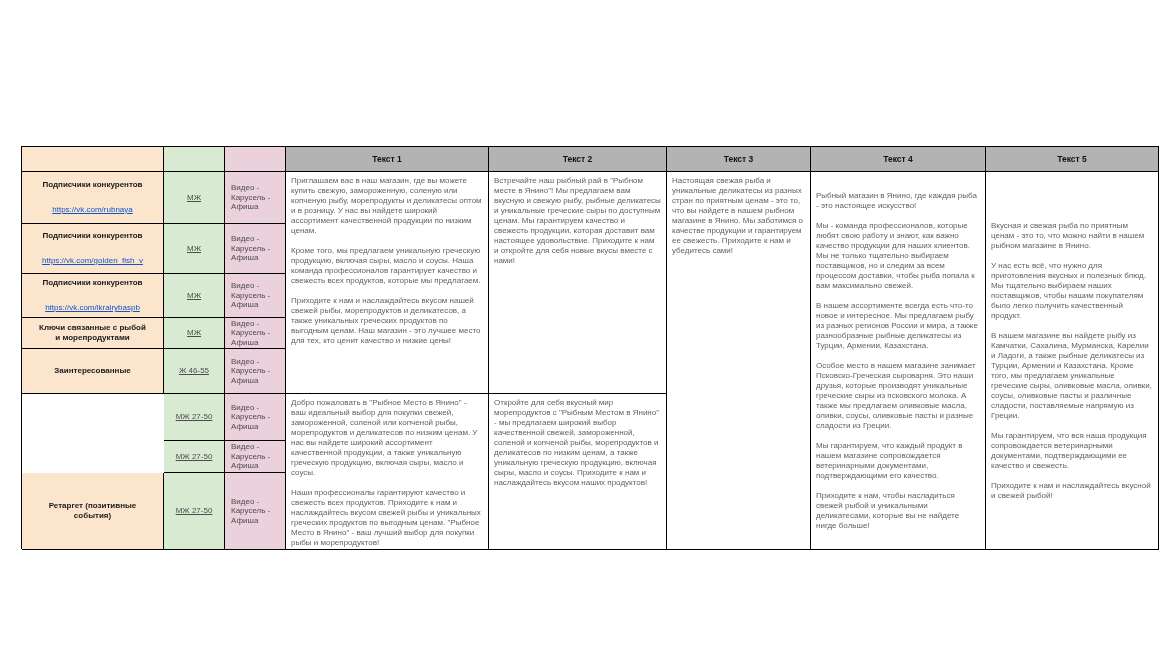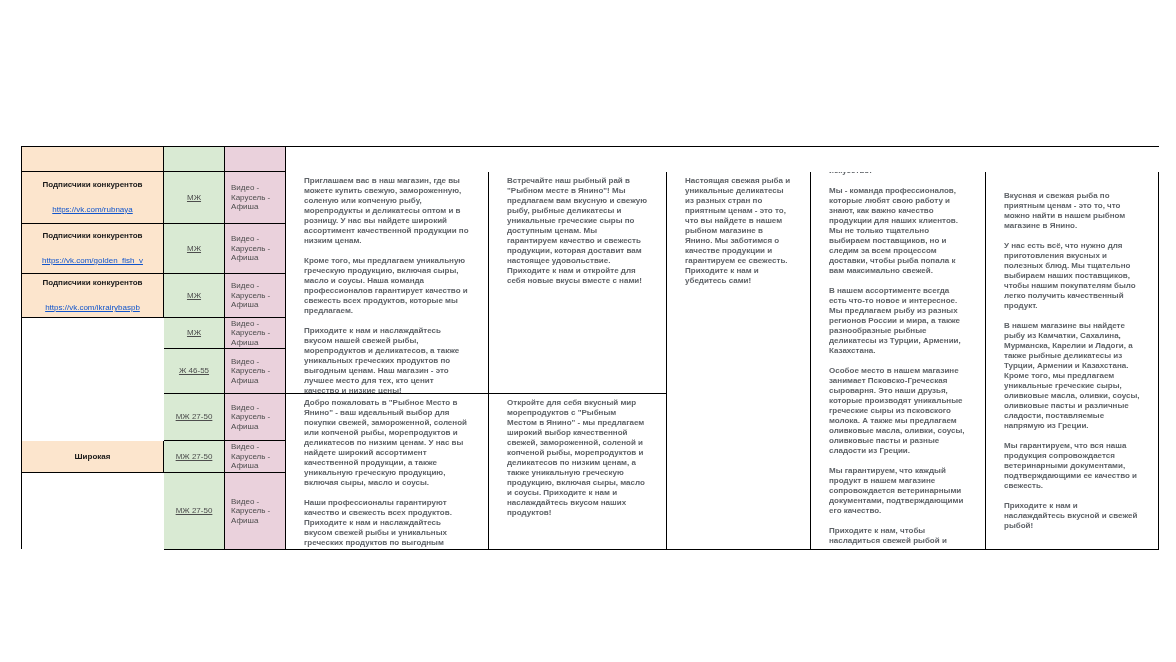--- a/index.html
+++ b/index.html
@@ -23,32 +23,37 @@
   .hT{background:var(--header-bg); display:flex; align-items:center; justify-content:center;
     font-weight:bold; font-size:8.5px; color:#111;}
   .aud{background:var(--audience-bg); display:flex; flex-direction:column; align-items:center;
     justify-content:center; text-align:center; font-weight:bold; font-size:8px; line-height:10px;
     color:var(--label-text); padding:2px 16px;gap:15px;}
   .vklink{color:var(--link); text-decoration:underline; font-weight:normal; font-size:8px; line-height:10px;}
   .demo{background:var(--demo-bg);text-decoration:underline;}
   .fmt{background:var(--format-bg);}
   .mid{display:flex; align-items:center; justify-content:center; text-align:left;
     font-size:8px; line-height:9.5px; color:#4d4d4d; padding:1px 6px;}
-  .txt{font-size:8px; line-height:10px; padding:4px 18px; white-space:pre-line;font-weight:bold;}
+  .txt{font-size:8px; line-height:10px; padding:4px 5px; white-space:pre-line;}
   .vcenter{display:flex; align-items:center;}
   .vcenter > span{white-space:pre-line; display:block; width:100%;}
 </style>
 </head>
 <body>
 
 <div class="table">
 
   <div class="cell hA" style="grid-row:1"></div>
   <div class="cell hB" style="grid-row:1"></div>
   <div class="cell hC" style="grid-row:1"></div>
+  <div class="cell hT" style="grid-row:1;grid-column:4">Текст 1</div>
+  <div class="cell hT" style="grid-row:1;grid-column:5">Текст 2</div>
+  <div class="cell hT" style="grid-row:1;grid-column:6">Текст 3</div>
+  <div class="cell hT" style="grid-row:1;grid-column:7">Текст 4</div>
+  <div class="cell hT" style="grid-row:1;grid-column:8">Текст 5</div>
 
   <div class="cell aud c1" style="grid-row:2">
     <span>Подписчики конкурентов</span>
     <a href="#" class="vklink">https://vk.com/rubnaya</a>
   </div>
   <div class="cell demo mid c2" style="grid-row:2">МЖ</div>
   <div class="cell fmt mid c3" style="grid-row:2">Видео - Карусель - Афиша</div>
 
   <div class="cell aud c1" style="grid-row:3">
     <span>Подписчики конкурентов</span>
@@ -57,35 +62,41 @@
   <div class="cell demo mid c2" style="grid-row:3">МЖ</div>
   <div class="cell fmt mid c3" style="grid-row:3">Видео - Карусель - Афиша</div>
 
   <div class="cell aud c1" style="grid-row:4">
     <span>Подписчики конкурентов</span>
     <a href="#" class="vklink">https://vk.com/ikrairybaspb</a>
   </div>
   <div class="cell demo mid c2" style="grid-row:4">МЖ</div>
   <div class="cell fmt mid c3" style="grid-row:4">Видео - Карусель - Афиша</div>
 
+  <div class="cell aud c1" style="grid-row:5">
+    <span>Ключи связанные с рыбой и морепродуктами</span>
+  </div>
   <div class="cell demo mid c2" style="grid-row:5">МЖ</div>
   <div class="cell fmt mid c3" style="grid-row:5">Видео - Карусель - Афиша</div>
 
+  <div class="cell aud c1" style="grid-row:6">
+    <span>Заинтересованные</span>
+  </div>
   <div class="cell demo mid c2" style="grid-row:6">Ж 46-55</div>
   <div class="cell fmt mid c3" style="grid-row:6">Видео - Карусель - Афиша</div>
 
   <div class="cell demo mid c2" style="grid-row:7">МЖ 27-50</div>
   <div class="cell fmt mid c3" style="grid-row:7">Видео - Карусель - Афиша</div>
 
-  <div class="cell aud c1" style="grid-row:8">
-    <span>Широкая</span>
-  </div>
   <div class="cell demo mid c2" style="grid-row:8">МЖ 27-50</div>
   <div class="cell fmt mid c3" style="grid-row:8">Видео - Карусель - Афиша</div>
 
+  <div class="cell aud c1" style="grid-row:9">
+    <span>Ретаргет (позитивные события)</span>
+  </div>
   <div class="cell demo mid c2" style="grid-row:9">МЖ 27-50</div>
   <div class="cell fmt mid c3" style="grid-row:9">Видео - Карусель - Афиша</div>
 
   <div class="cell txt" style="grid-column:4;grid-row:2 / span 5">Приглашаем вас в наш магазин, где вы можете купить свежую, замороженную, соленую или копченую рыбу, морепродукты и деликатесы оптом и в розницу. У нас вы найдете широкий ассортимент качественной продукции по низким ценам.
 
 Кроме того, мы предлагаем уникальную греческую продукцию, включая сыры, масло и соусы. Наша команда профессионалов гарантирует качество и свежесть всех продуктов, которые мы предлагаем.
 
 Приходите к нам и наслаждайтесь вкусом нашей свежей рыбы, морепродуктов и деликатесов, а также уникальных греческих продуктов по выгодным ценам. Наш магазин - это лучшее место для тех, кто ценит качество и низкие цены!</div>
   <div class="cell txt" style="grid-column:4;grid-row:7 / span 3">Добро пожаловать в "Рыбное Место в Янино" - ваш идеальный выбор для покупки свежей, замороженной, соленой или копченой рыбы, морепродуктов и деликатесов по низким ценам. У нас вы найдете широкий ассортимент качественной продукции, а также уникальную греческую продукцию, включая сыры, масло и соусы.
 

